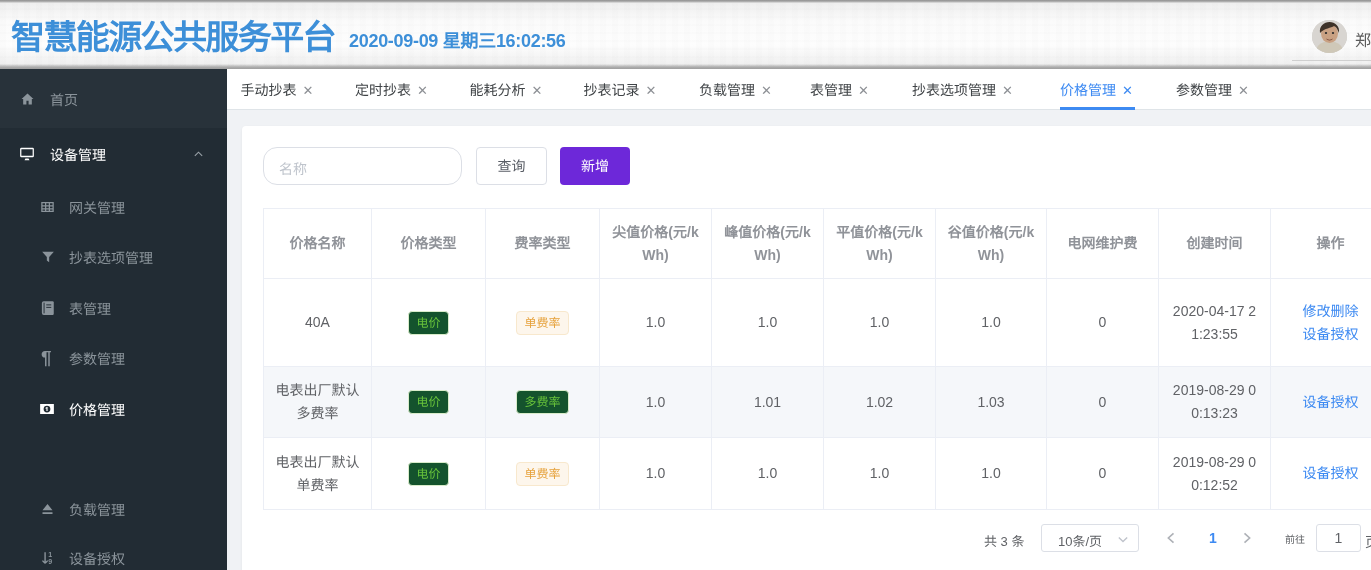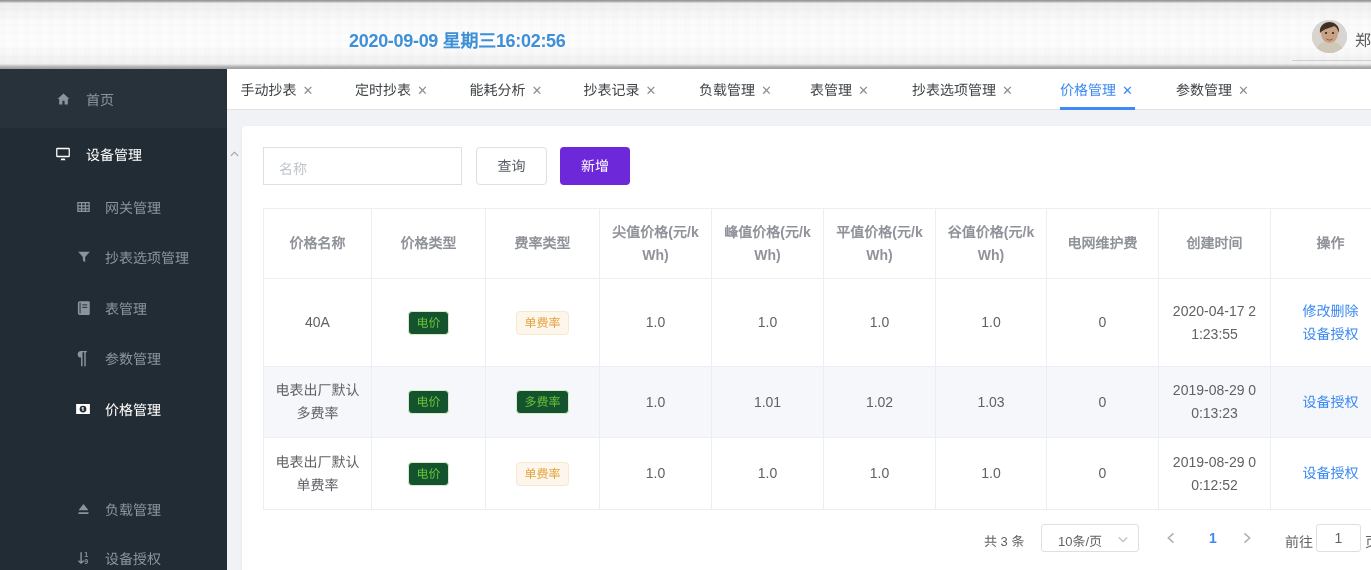--- a/index.html
+++ b/index.html
@@ -9,33 +9,33 @@
 .header{position:absolute;left:0;top:0;width:1371px;height:69px;
  background:linear-gradient(180deg,#8f8f8f 0,#b9b9b9 2px,#efefef 3px,#fbfbfb 22px,#fdfdfd 45px,#f0f0f0 64px,#adadad 67px,#9f9f9f 69px);}
 .header .tex{position:absolute;inset:3px 0 3px 0;background:repeating-linear-gradient(90deg,rgba(0,0,0,0.007) 0 6px,rgba(255,255,255,0.014) 6px 12px),repeating-linear-gradient(0deg,rgba(0,0,0,0.006) 0 2px,rgba(255,255,255,0.008) 2px 8px);}
 .title{position:absolute;left:11px;top:10px;font-size:34px;font-weight:bold;color:#3d8fd8;letter-spacing:-1.6px;}
 .hdate{position:absolute;left:349px;top:26px;font-size:18px;font-weight:bold;color:#3d8fd8;letter-spacing:-0.3px;}
 .avatar{position:absolute;left:1312px;top:20px;width:35px;height:33px;border-radius:50%;overflow:hidden;background:radial-gradient(circle at 50% 40%,#e8e6e2 0,#d6d3cf 55%,#bdbab6 100%);}
 .uname{position:absolute;left:1355px;top:27px;font-size:16px;color:#5a5a5a;}
 
 .sidebar{position:absolute;left:0;top:69px;width:227px;height:501px;background:#28323a;}
 .sub-bg{position:absolute;left:0;top:59px;width:227px;height:442px;background:#222c34;}
-.mi{position:absolute;left:0;width:258px;height:50px;color:#8b949b;font-size:14px;margin-left:36px;}
+.mi{position:absolute;left:0;width:258px;height:50px;color:#8b949b;font-size:14px;}
 .mi .txt{position:absolute;top:50%;transform:translateY(-50%);}
 .mi svg{position:absolute;top:50%;transform:translateY(-50%);}
 
 .tabbar{position:absolute;left:227px;top:69px;width:1144px;height:41px;background:#fff;border-bottom:1px solid #dfe4e8;}
 .tab{position:absolute;top:0;height:41px;line-height:42px;font-size:14px;color:#404447;white-space:nowrap;}
 .tab .x{color:#8d9095;font-size:13px;margin-left:6px;}
 .tab.act{color:#3d8af2;}
 .tab.act .x{color:#3d8af2;}
 .tbline{position:absolute;top:38px;height:3px;background:#3d8af2;}
 
 .card{position:absolute;left:242px;top:126px;width:1200px;height:470px;background:#fff;border-radius:4px;box-shadow:0 1px 3px rgba(0,0,0,0.06);}
-.inp{position:absolute;left:263px;top:147px;width:199px;height:38px;border:1px solid #dcdfe6;border-radius:0;background:#fff;}
+.inp{position:absolute;left:263px;top:147px;width:199px;height:38px;border:1px solid #dcdfe6;border-radius:14px;background:#fff;}
 .inp span{position:absolute;left:15px;top:10px;font-size:14px;color:#bfc4cc;}
 .btn{position:absolute;top:147px;height:38px;border-radius:4px;font-size:14px;text-align:center;line-height:36px;}
 .btn.q{left:476px;width:71px;border:1px solid #dcdfe6;background:#fff;color:#5a5e66;}
 .btn.n{left:560px;width:70px;background:#6d28d9;color:#fff;line-height:38px;}
 
 table{position:absolute;left:263px;top:208px;width:1127px;border-collapse:collapse;table-layout:fixed;color:#606266;font-size:14px;background:#fff;}
 th,td{border:1px solid #ebeef5;text-align:center;vertical-align:middle;font-weight:normal;padding:0 10px;line-height:23px;}
 th{color:#909399;font-weight:bold;}
 tr.stripe td{background:#f5f7fa;}
 .tag{display:inline-block;height:24px;line-height:22px;padding:0 7px;border-radius:4px;font-size:12px;}
@@ -44,20 +44,21 @@
 .lnk{color:#3d8af2;}
 
 .pg{position:absolute;font-size:13px;color:#606266;}
 .sel{position:absolute;left:1041px;top:524px;width:98px;height:28px;border:1px solid #dcdfe6;border-radius:3px;background:#fff;font-size:13px;color:#606266;}
 .goinp{position:absolute;left:1316px;top:524px;width:45px;height:28px;border:1px solid #dcdfe6;border-radius:3px;background:#fff;text-align:center;line-height:26px;font-size:14px;color:#606266;}
 </style>
 </head>
 <body>
 <div class="header">
   <div class="tex"></div>
+  <div class="title">智慧能源公共服务平台</div>
   <div class="hdate">2020-09-09 星期三16:02:56</div>
   <div class="avatar"><svg width="35" height="33" viewBox="0 0 35 33">
 <rect width="35" height="33" fill="#d8d5d1"></rect>
 <ellipse cx="17.5" cy="30" rx="13" ry="9" fill="#cfc8b8"></ellipse>
 <ellipse cx="17.5" cy="13.5" rx="8.5" ry="9.5" fill="#c9a183"></ellipse>
 <path d="M8 13c-1-7 4-11 9.5-11S28 6 27 13c-2-5-3-6-5-7-3 2-9 2-14 7z" fill="#3e3228"></path>
 <ellipse cx="14" cy="13" rx="1.2" ry="1" fill="#2c2c2c"></ellipse>
 <ellipse cx="21" cy="13" rx="1.2" ry="1" fill="#2c2c2c"></ellipse>
 <path d="M14 18.5c2 1.5 5 1.5 7 0-1 2.5-6 2.5-7 0z" fill="#7a4a3a"></path>
 </svg></div>
@@ -220,15 +221,15 @@
       <path d="M1 1.5 6 6.5 11 1.5"></path>
     </svg>
   </div>
 <svg style="position:absolute;left:1166px;top:532px;" width="9" height="12" viewBox="0 0 10 14" fill="none" stroke="#aeb1b7" stroke-width="1.9">
     <path d="M8.5 1.5 2.5 7l6 5.5"></path>
   </svg>
 <div class="pg" style="left:1209px;top:530px;color:#3d8af2;font-weight:bold;font-size:14px;">1</div>
 <svg style="position:absolute;left:1243px;top:532px;" width="9" height="12" viewBox="0 0 10 14" fill="none" stroke="#aeb1b7" stroke-width="1.9">
     <path d="M1.5 1.5 7.5 7l-6 5.5"></path>
   </svg>
-<div class="pg" style="left:1285px;top:531px;font-size:14px;">前往</div>
+<div class="pg" style="left:1285px;top:531px;font-size:10px;">前往</div>
 <div class="goinp">1</div>
 <div class="pg" style="left:1365px;top:531px;font-size:14px;">页</div>
 
 </body></html>

